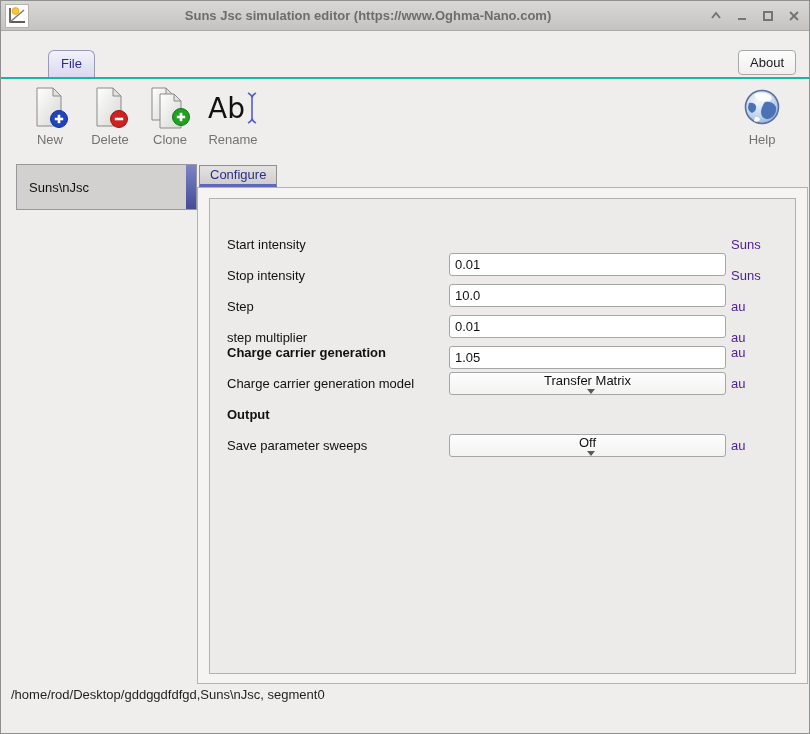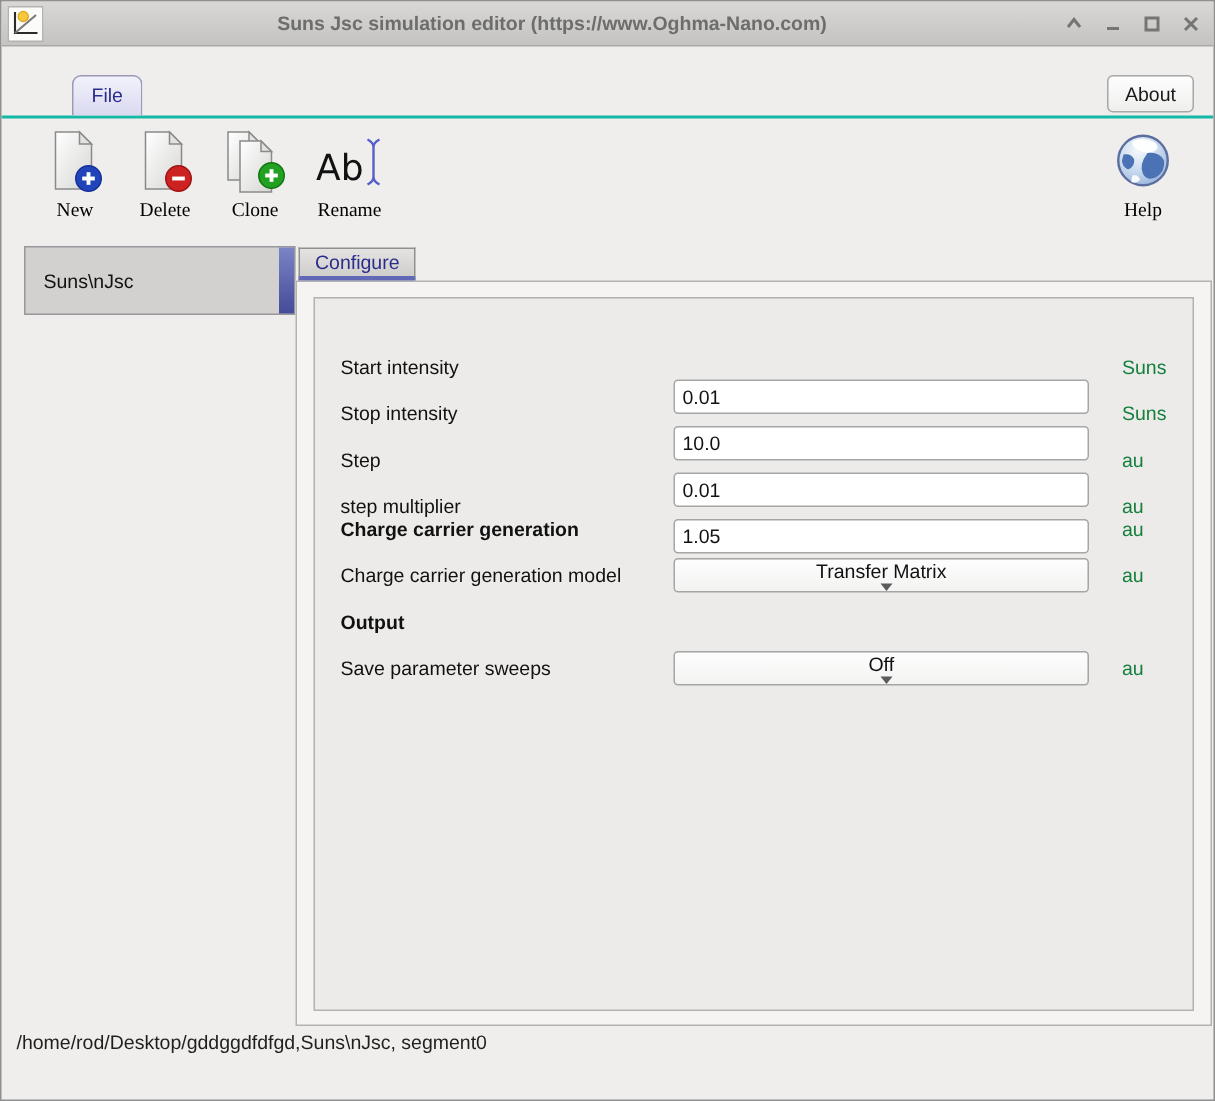--- a/index.html
+++ b/index.html
@@ -23,23 +23,23 @@
               border-radius:6px 6px 0 0; color:#2c2c8c; line-height:26px; }
   .about-btn { position:absolute; right:13px; top:19px; height:25px; padding:0 11px;
                background:linear-gradient(#fdfdfd,#efefee); border:1px solid #a8a8a8; border-radius:4px;
                color:#1a1a1a; line-height:23px; }
 
   
   .toolbar { height:79px; display:flex; align-items:flex-start; padding:6px 18px 0 20px; }
   .tool-btn { width:58px; display:flex; flex-direction:column; align-items:center; margin-right:2px; }
   .tool-btn.wide { width:64px; }
   .tool-icon { height:46px; display:flex; align-items:center; justify-content:center; }
-  .tool-label { color:#000000; margin-top:1px;font-family:Liberation Serif, serif; }
+  .tool-label { color:#737373; margin-top:1px; }
   .help-btn { margin-left:auto; width:58px; display:flex; flex-direction:column; align-items:center; }
-  .rename-glyph { display:flex; align-items:flex-end; font-family:"DejaVu Sans",sans-serif; font-size:24px; color:#111; }
+  .rename-glyph { display:flex; align-items:center; font-family:"DejaVu Sans",sans-serif; font-size:28px; color:#111; }
 
   
   .content { display:flex; height:529px; }
   .sidebar { width:196px; flex:0 0 auto; }
   .side-item { margin:6px 0 0 15px; width:181px; height:46px; background:#d2d1cf;
                border:1px solid #98979b; position:relative; display:flex; align-items:center; }
   .side-item .lbl { padding-left:12px; color:#111; }
   .side-item .stripe { position:absolute; right:0; top:0; bottom:0; width:10px;
                background:linear-gradient(180deg,#7b84c6,#454b98); }
 
@@ -48,21 +48,21 @@
              background:linear-gradient(#e4e3e1,#cfcecc); border:1px solid #8f8f8f;
              border-bottom:3px solid #6169b6; color:#2c2c8c; line-height:18px; }
   .outer-panel { position:absolute; left:0; right:1px; top:29px; height:497px;
                  background:#f5f4f3; border:1px solid #b3b2b0; }
   .inner-panel { position:absolute; left:11px; right:11px; top:10px; bottom:9px;
                  background:#ecebe9; border:1px solid #b3b2b0; padding:14px 0 0 17px; overflow:hidden; }
 
   .frm-row { display:grid; grid-template-columns:222px 277px auto; align-items:center; height:31px; }
   .frm-label { color:#111; white-space:nowrap; }
   .frm-heading { font-weight:bold; color:#111; white-space:nowrap; }
-  .frm-unit { color:#15803d; margin-left:22px; }
+  .frm-unit { color:#4c1d95; margin-left:5px; }
   .frm-input { height:23px; border:1px solid #a6a6a6; border-radius:3px; background:#fff;
                font:13px "Liberation Sans","DejaVu Sans",sans-serif; color:#111; padding:0 5px; width:277px;margin-top:40px; }
   .frm-select { height:23px; border:1px solid #a6a6a6; border-radius:3px;
                 background:linear-gradient(#fdfdfd,#f3f3f2); display:flex; align-items:center; padding:0 7px;flex-direction:column; }
   .frm-select .val { flex:1; color:#111; }
   .arrow-down { width:0; height:0; border-left:4px solid transparent; border-right:4px solid transparent;
                 border-top:5px solid #5a5a5a; margin-left:6px; }
 
   
   .statusbar { height:46px; display:flex; align-items:flex-start; padding-left:10px; color:#1f1f1f; }

